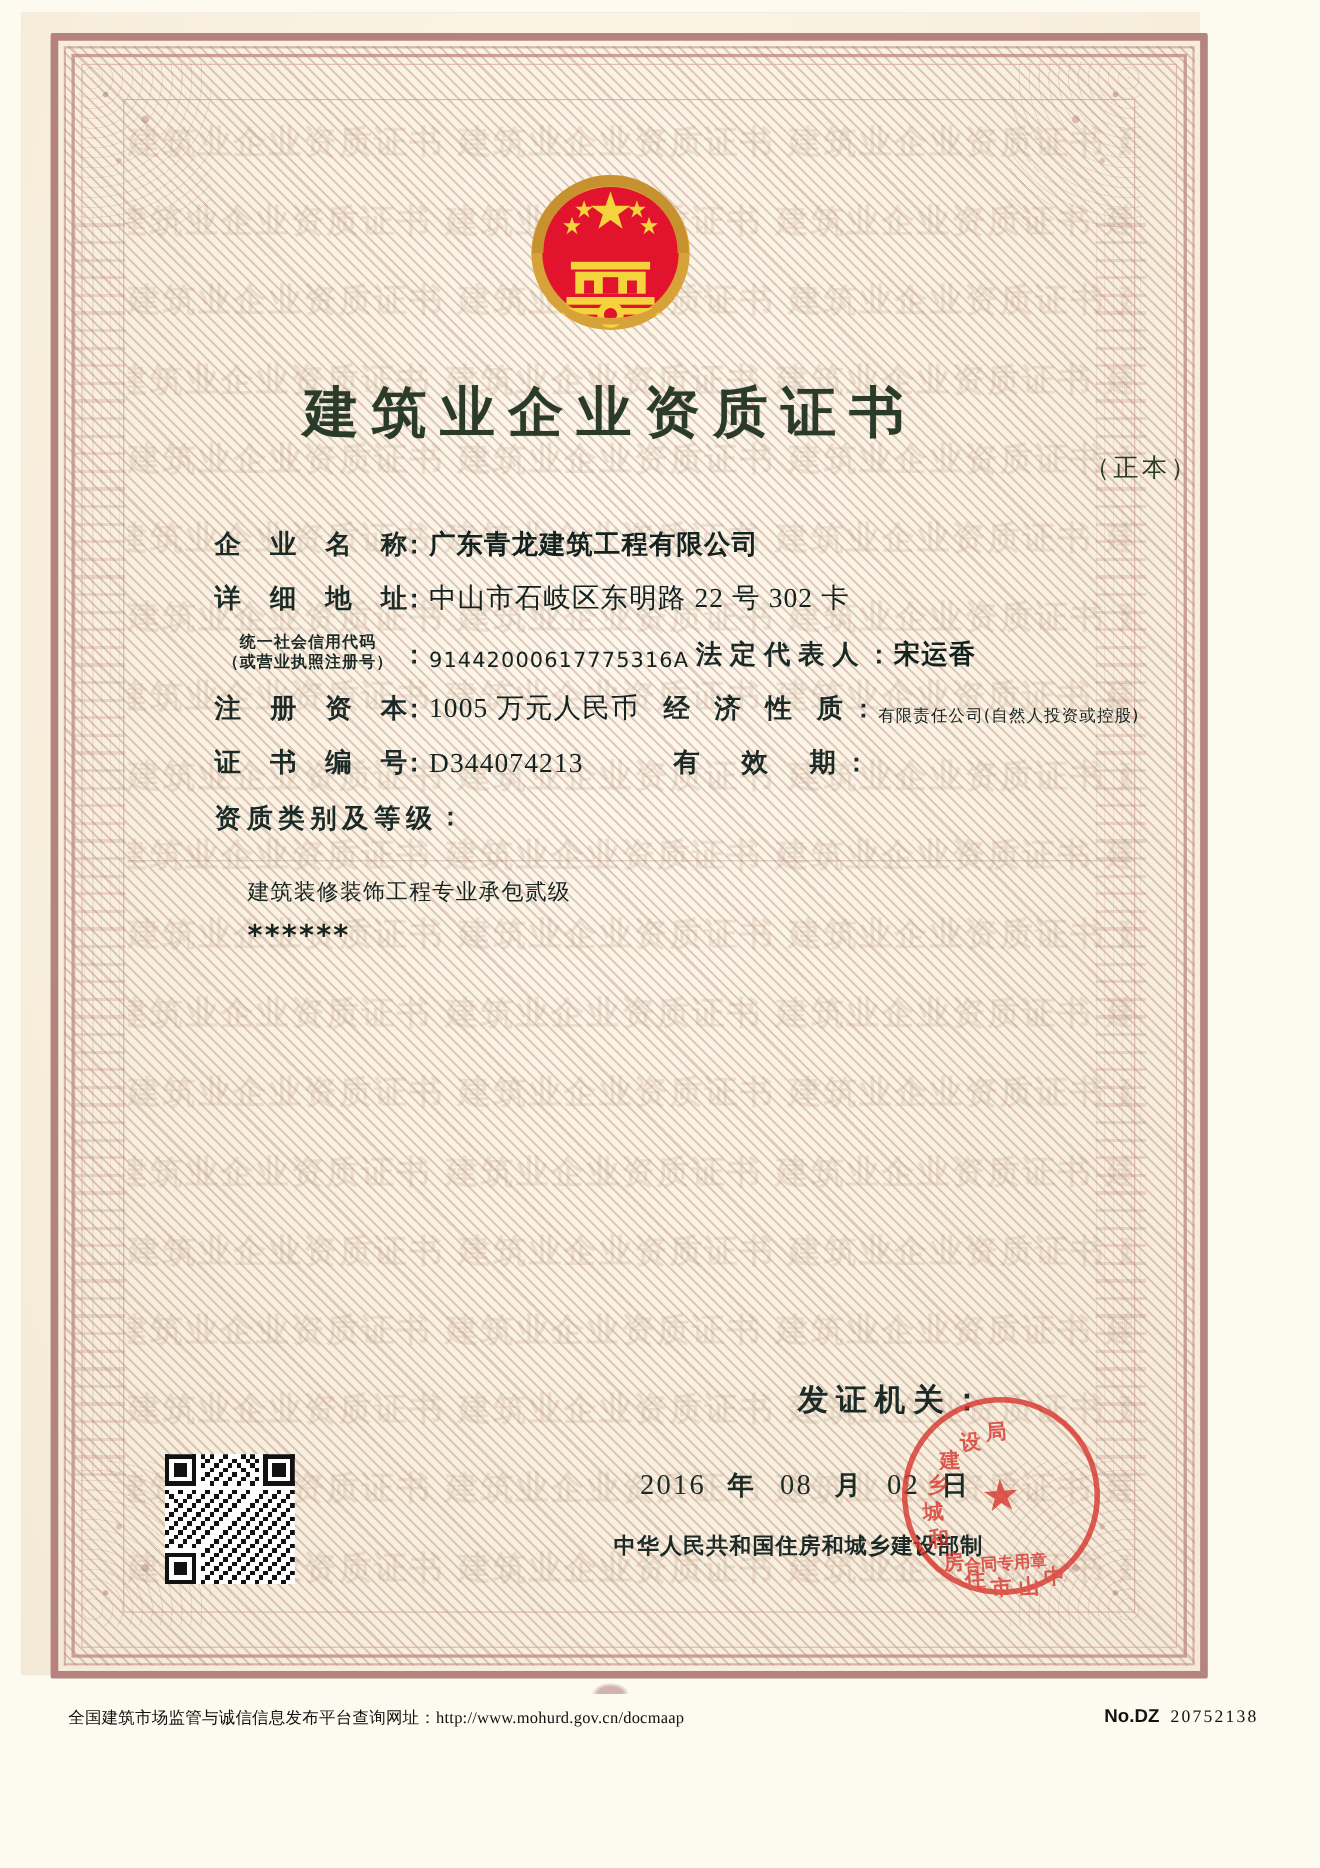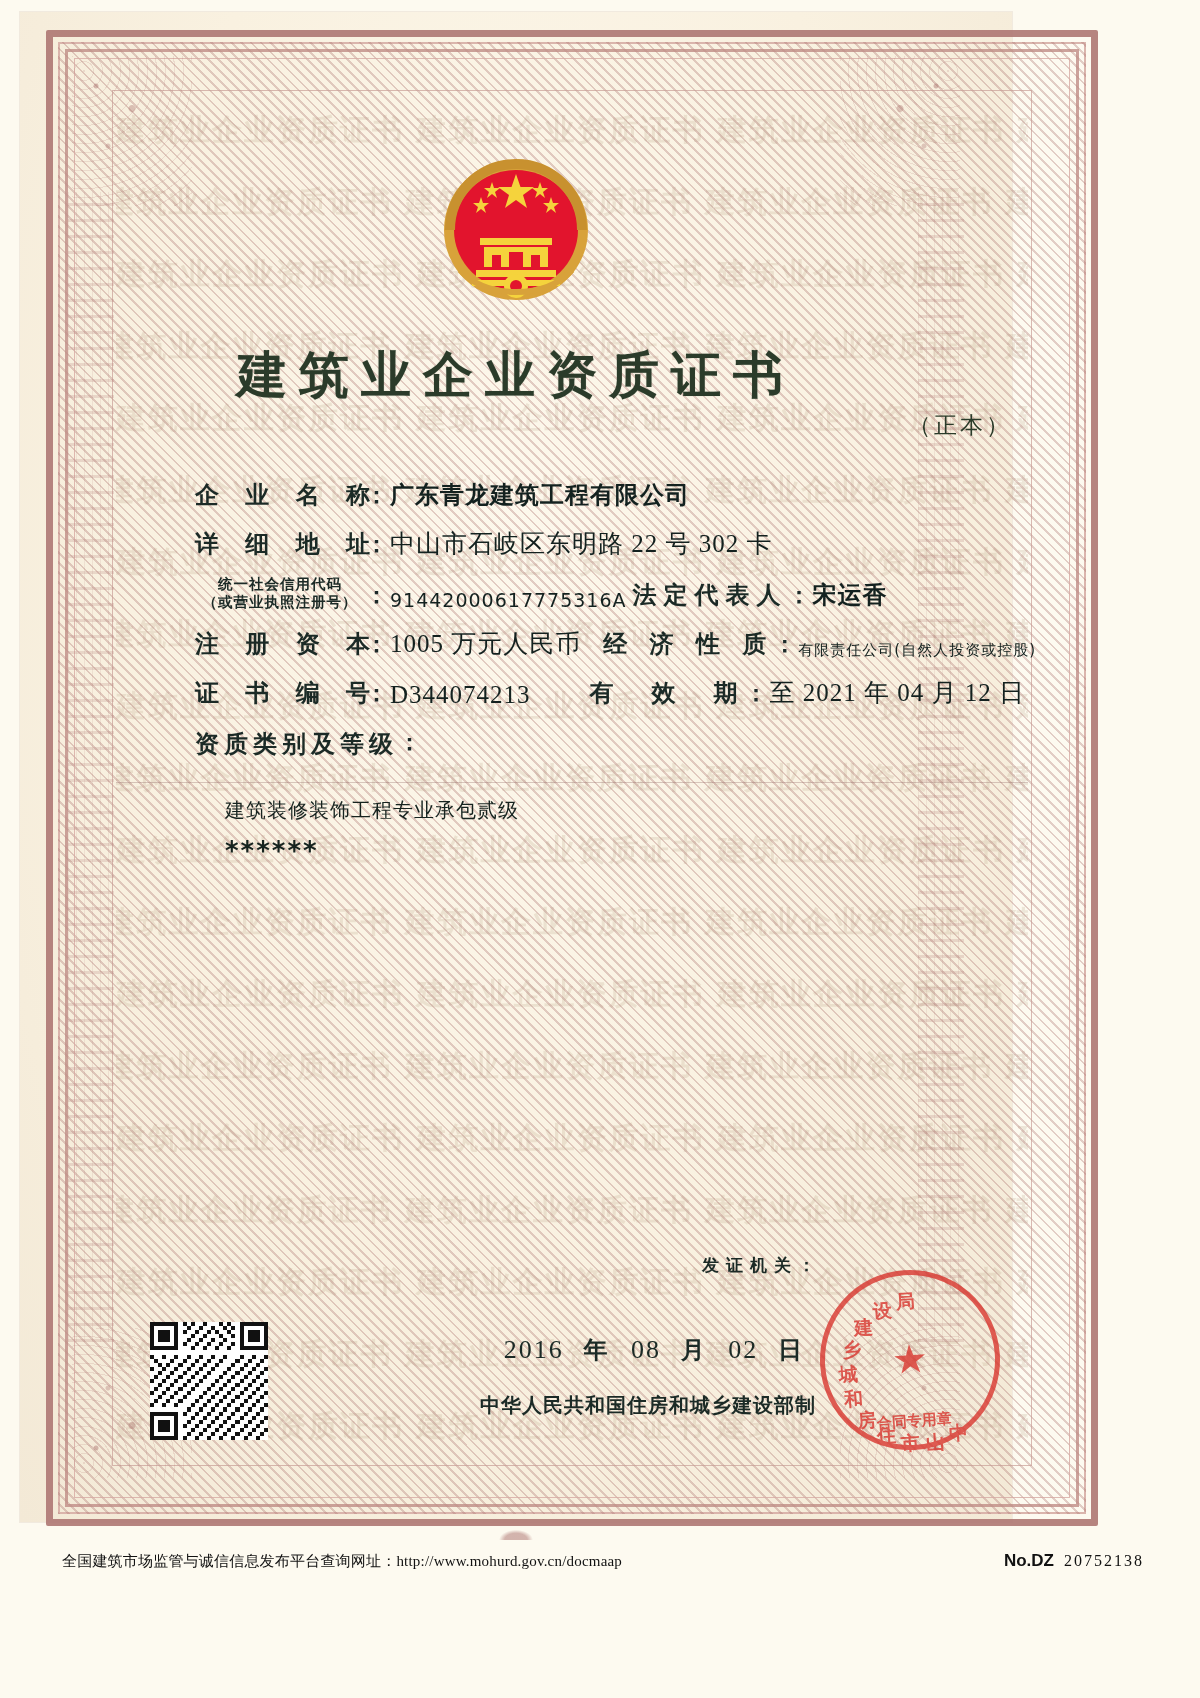--- a/index.html
+++ b/index.html
@@ -21,21 +21,21 @@
     left: 0; top: 0;
     width: 1200px;
     height: 1698px;
     background: #fdfaf0;
   }
 
   
   .paper {
     position: absolute;
     left: 20px; top: 12px;
-    width: 992px;
+    width: 1070px;
     height: 1510px;
     background:
       radial-gradient(ellipse at 50% 35%, #fdf8ec 0%, #f9f1e0 55%, #f3e9d6 100%);
     box-shadow: 0 0 0 1px rgba(160,120,110,0.12);
   }
 
   
   .border-outer {
     position: absolute;
     left: 26px; top: 18px;
@@ -272,21 +272,21 @@
     letter-spacing: 2px;
     color: #16231f;
   }
 
   
   .issuer {
     position: absolute;
     right: 190px;
     top: 1242px;
     font-family: "DejaVu Sans", sans-serif;
-    font-size: 17px;
+    font-size: 28px;
     font-weight: 700;
     letter-spacing: 7px;
     color: #1b2a26;
   }
   .issue-date {
     position: absolute;
     right: 196px;
     top: 1322px;
     font-family: "DejaVu Sans", sans-serif;
     font-size: 24px;
@@ -517,21 +517,20 @@
         <span class="colon">：</span>
         <span class="fvalue tiny">有限责任公司(自然人投资或控股)</span>
       </div>
 
       <div class="frow">
         <span class="flabel w-name">证 书 编 号</span>
         <span class="colon">：</span>
         <span class="fvalue serif" style="width:200px;display:inline-block;">D344074213</span>
         <span class="flabel tight">有　效　期</span>
         <span class="colon">：</span>
-        <span class="fvalue serif">至 2021 年 04 月 12 日</span>
       </div>
 
       <div class="frow">
         <span class="qual-head">资质类别及等级</span>
         <span class="colon" style="align-self:center;">：</span>
       </div>
 
     </div>
 
     <div class="sep-line"></div>

